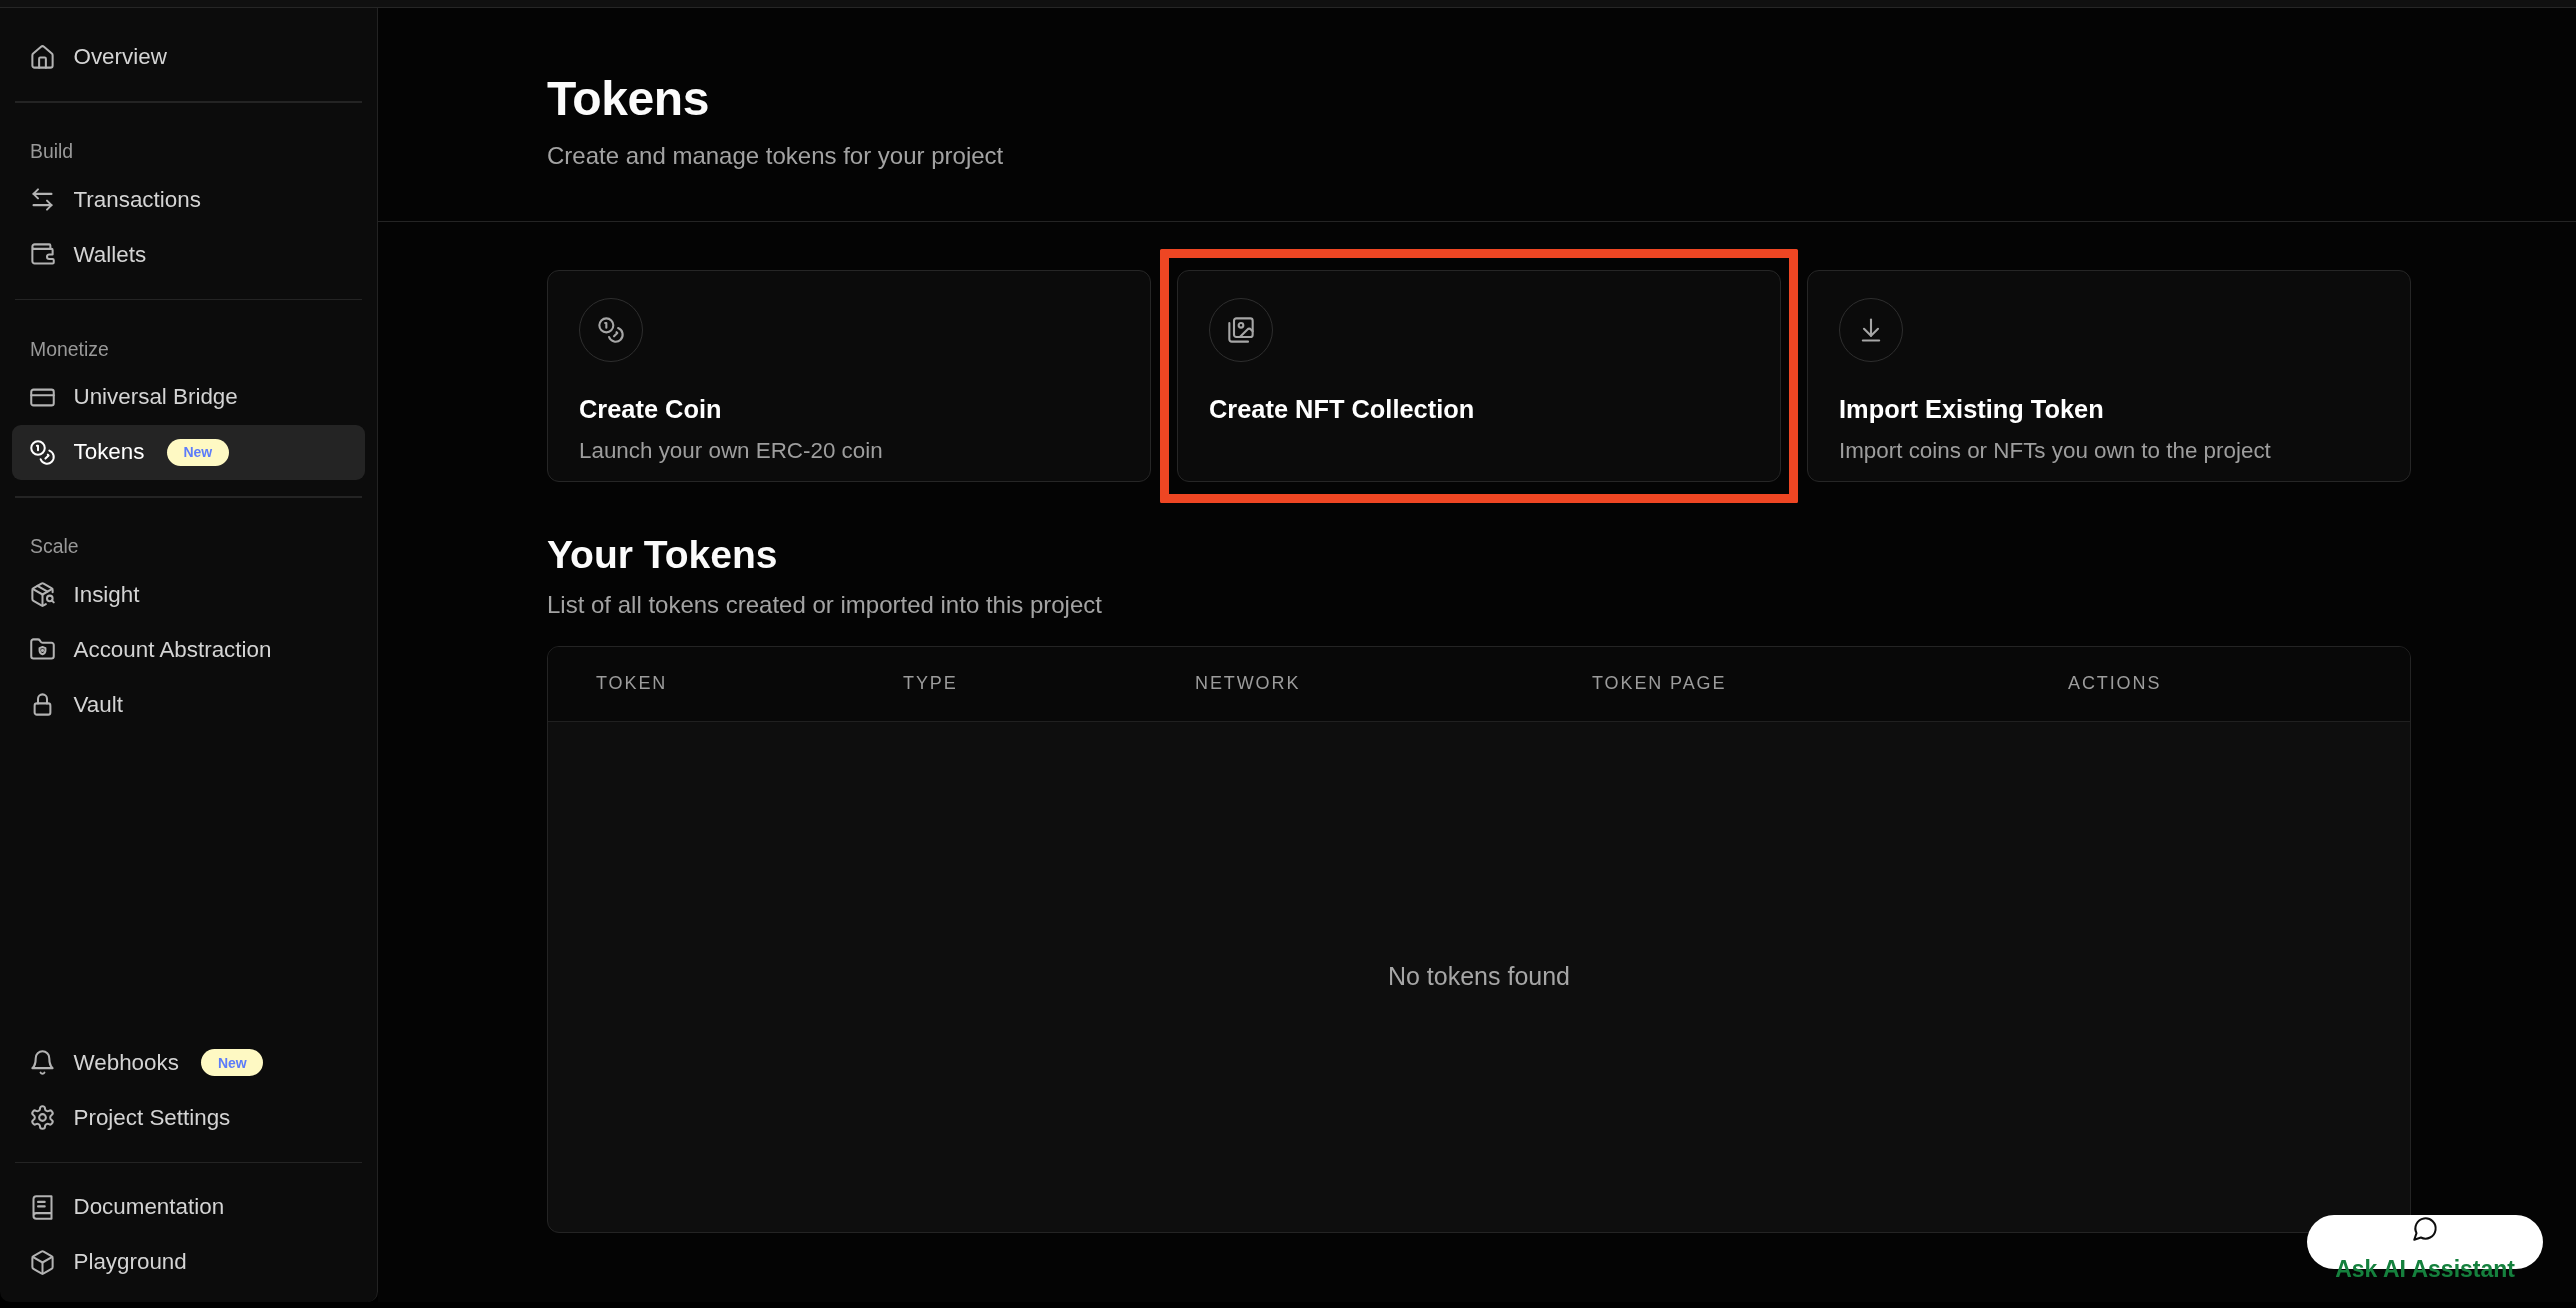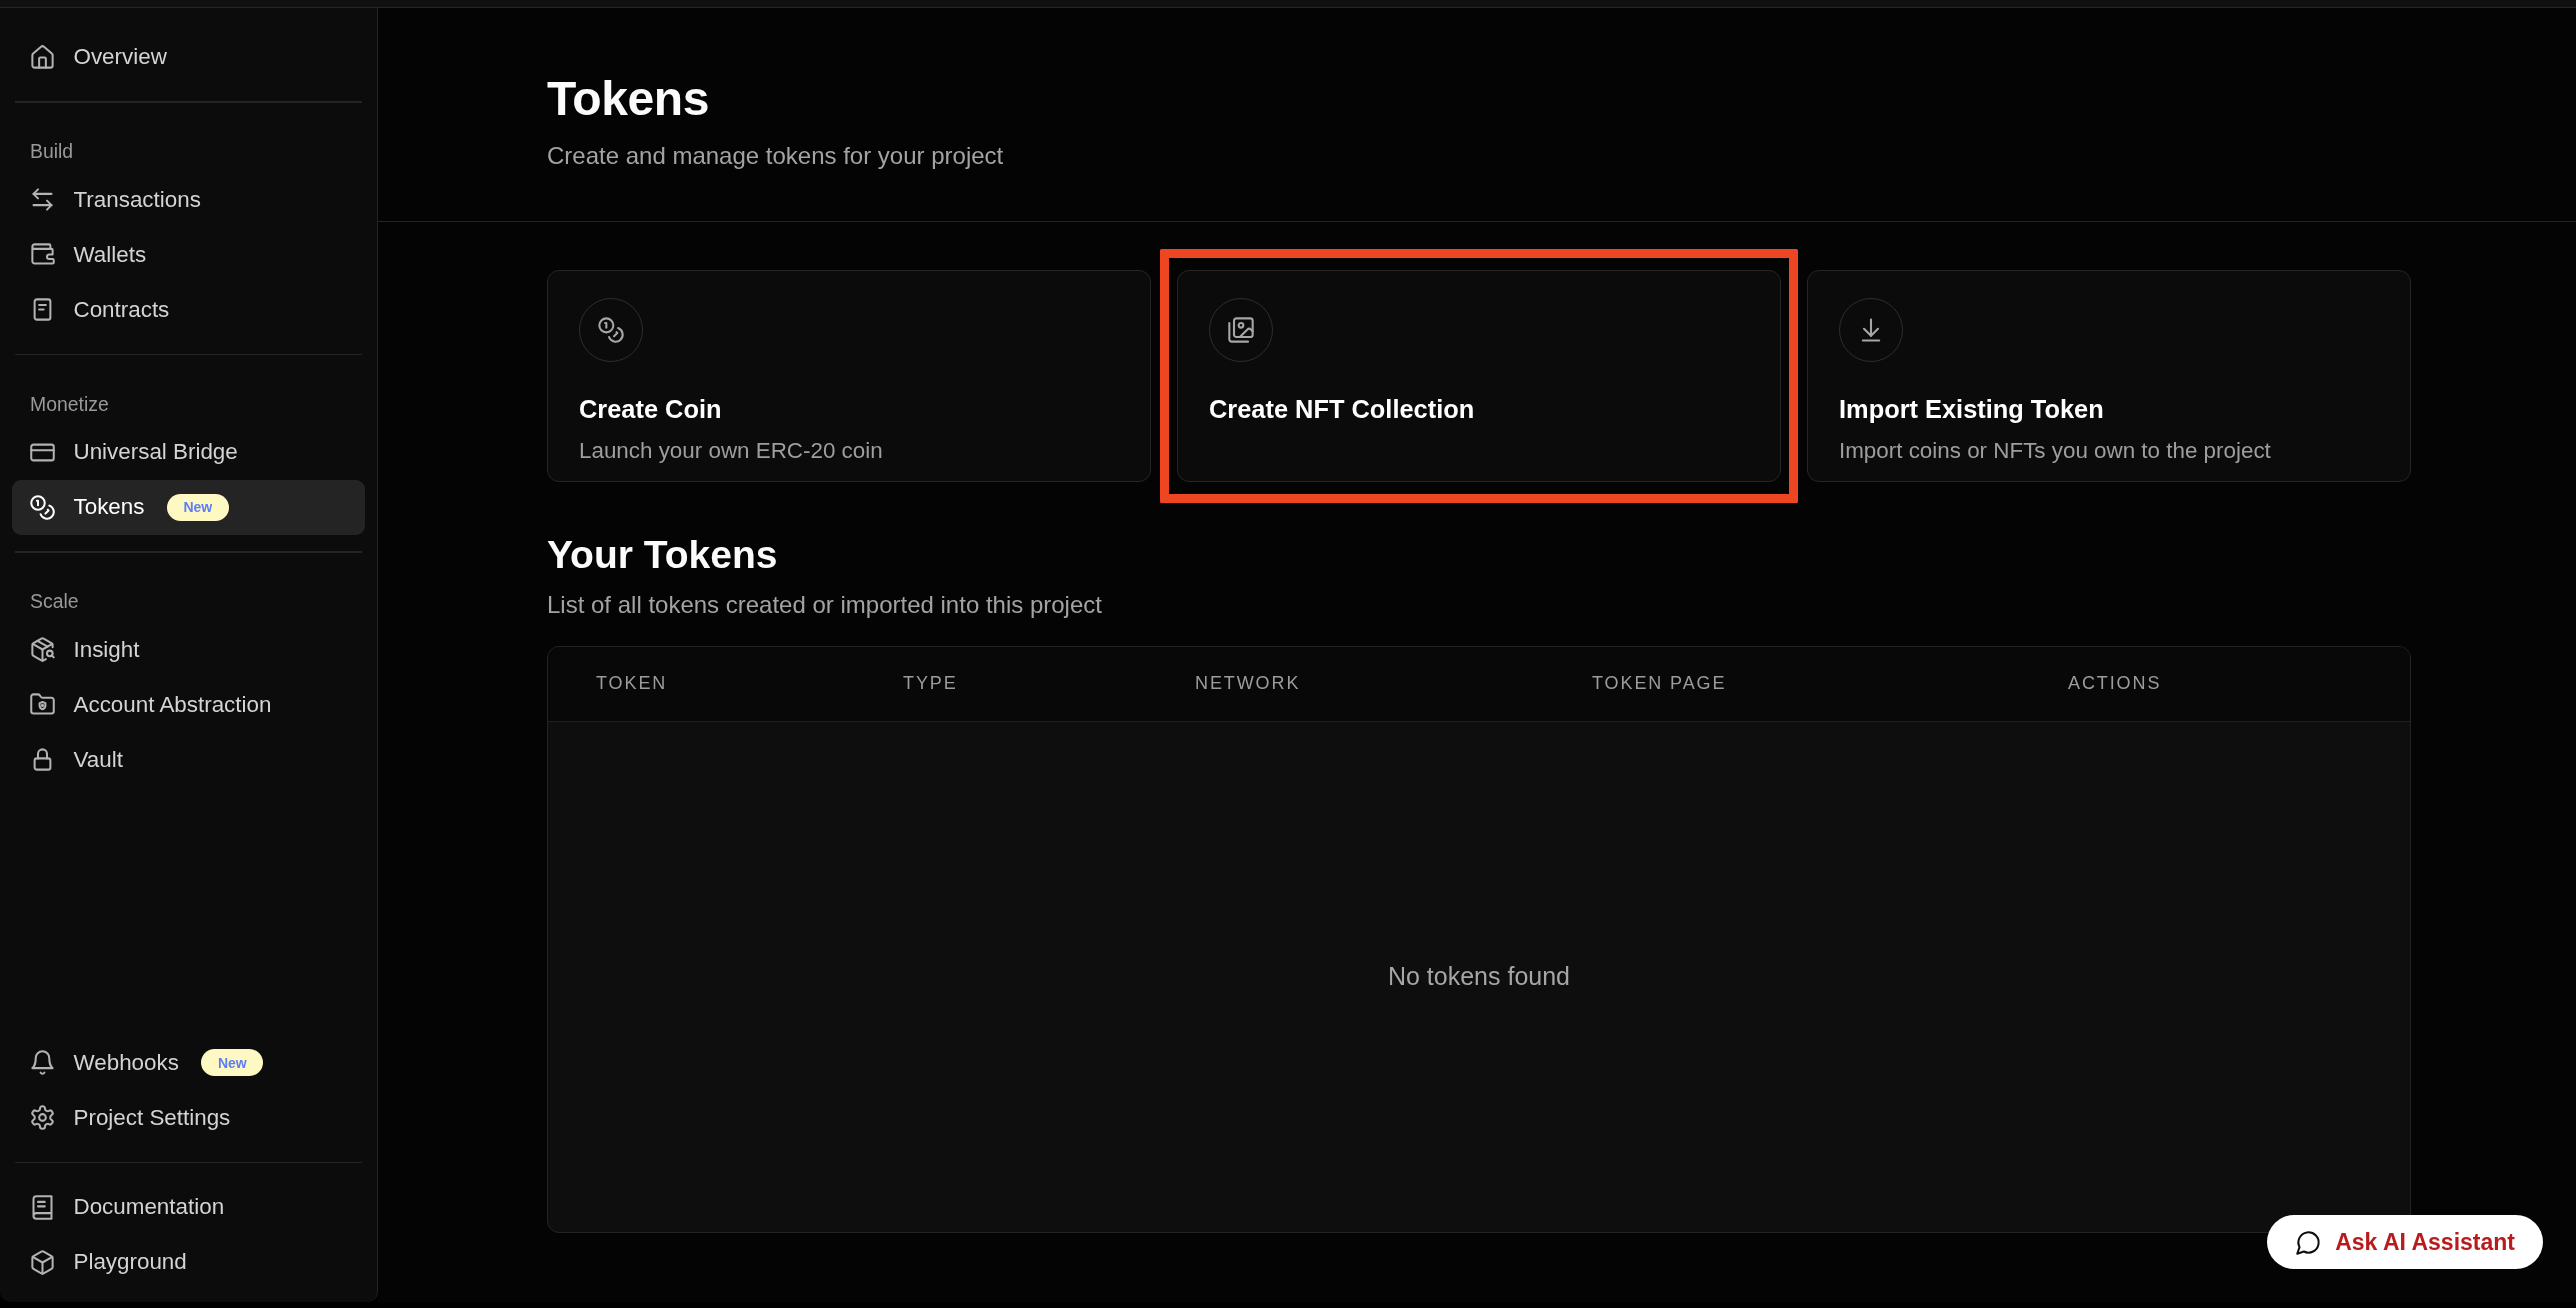--- a/index.html
+++ b/index.html
@@ -80,23 +80,23 @@
     display:grid; grid-template-columns:355px 292px 397px 476px 1fr; align-items:center;
     color:#9c9c9c; font-size:18px; letter-spacing:1.9px; font-weight:400;
   }
   .th:first-child { padding-left:48px; }
   .tbody { flex:1; display:flex; align-items:center; justify-content:center;
     font-size:25px; color:#a6a6a6; }
 
   
   .ai-btn {
     position:absolute; right:33px; bottom:40px; height:54px;
-    background:#fff; color:#b91c1c; border:none; border-radius:747px;
+    background:#fff; color:#15803d; border:none; border-radius:747px;
     display:flex; align-items:center; gap:13.5px; padding:0 28px;
-    font-size:23px; font-weight:600; font-family:inherit; cursor:pointer; z-index:10;
+    font-size:23px; font-weight:600; font-family:inherit; cursor:pointer; z-index:10;flex-direction:column;
   }
   .ai-btn .icon { width:27px; height:27px; color:#0d0d0d; }
 </style>
 </head>
 <body>
 
 <div class="topbar"></div>
 
 <div class="app-row">
 
@@ -130,30 +130,20 @@
 
     <div class="nav-item">
       <span class="icon">
         <svg viewBox="0 0 24 24" fill="none" stroke="currentColor" stroke-width="1.8" stroke-linecap="round" stroke-linejoin="round">
             <path d="M19 7V4a1 1 0 0 0-1-1H5a2 2 0 0 0 0 4h15a1 1 0 0 1 1 1v4h-3a2 2 0 0 0 0 4h3a1 1 0 0 1 1 1v2a1 1 0 0 1-1 1H5a2 2 0 0 1-2-2V5"></path>
           </svg>
       </span>
       <span>Wallets</span>
     </div>
 
-    <div class="nav-item">
-      <span class="icon">
-        <svg viewBox="0 0 24 24" fill="none" stroke="currentColor" stroke-width="1.8" stroke-linecap="round" stroke-linejoin="round">
-            <rect x="5" y="3" width="14" height="18" rx="2"></rect>
-            <path d="M9 8h6"></path>
-            <path d="M9 12h4"></path>
-          </svg>
-      </span>
-      <span>Contracts</span>
-    </div>
 
     <div class="sb-divider"></div>
 
     <div class="section-label">Monetize</div>
 
     <div class="nav-item">
       <span class="icon">
         <svg viewBox="0 0 24 24" fill="none" stroke="currentColor" stroke-width="1.8" stroke-linecap="round" stroke-linejoin="round">
             <rect x="2" y="5" width="20" height="14" rx="2"></rect>
             <path d="M2 10h20"></path>

